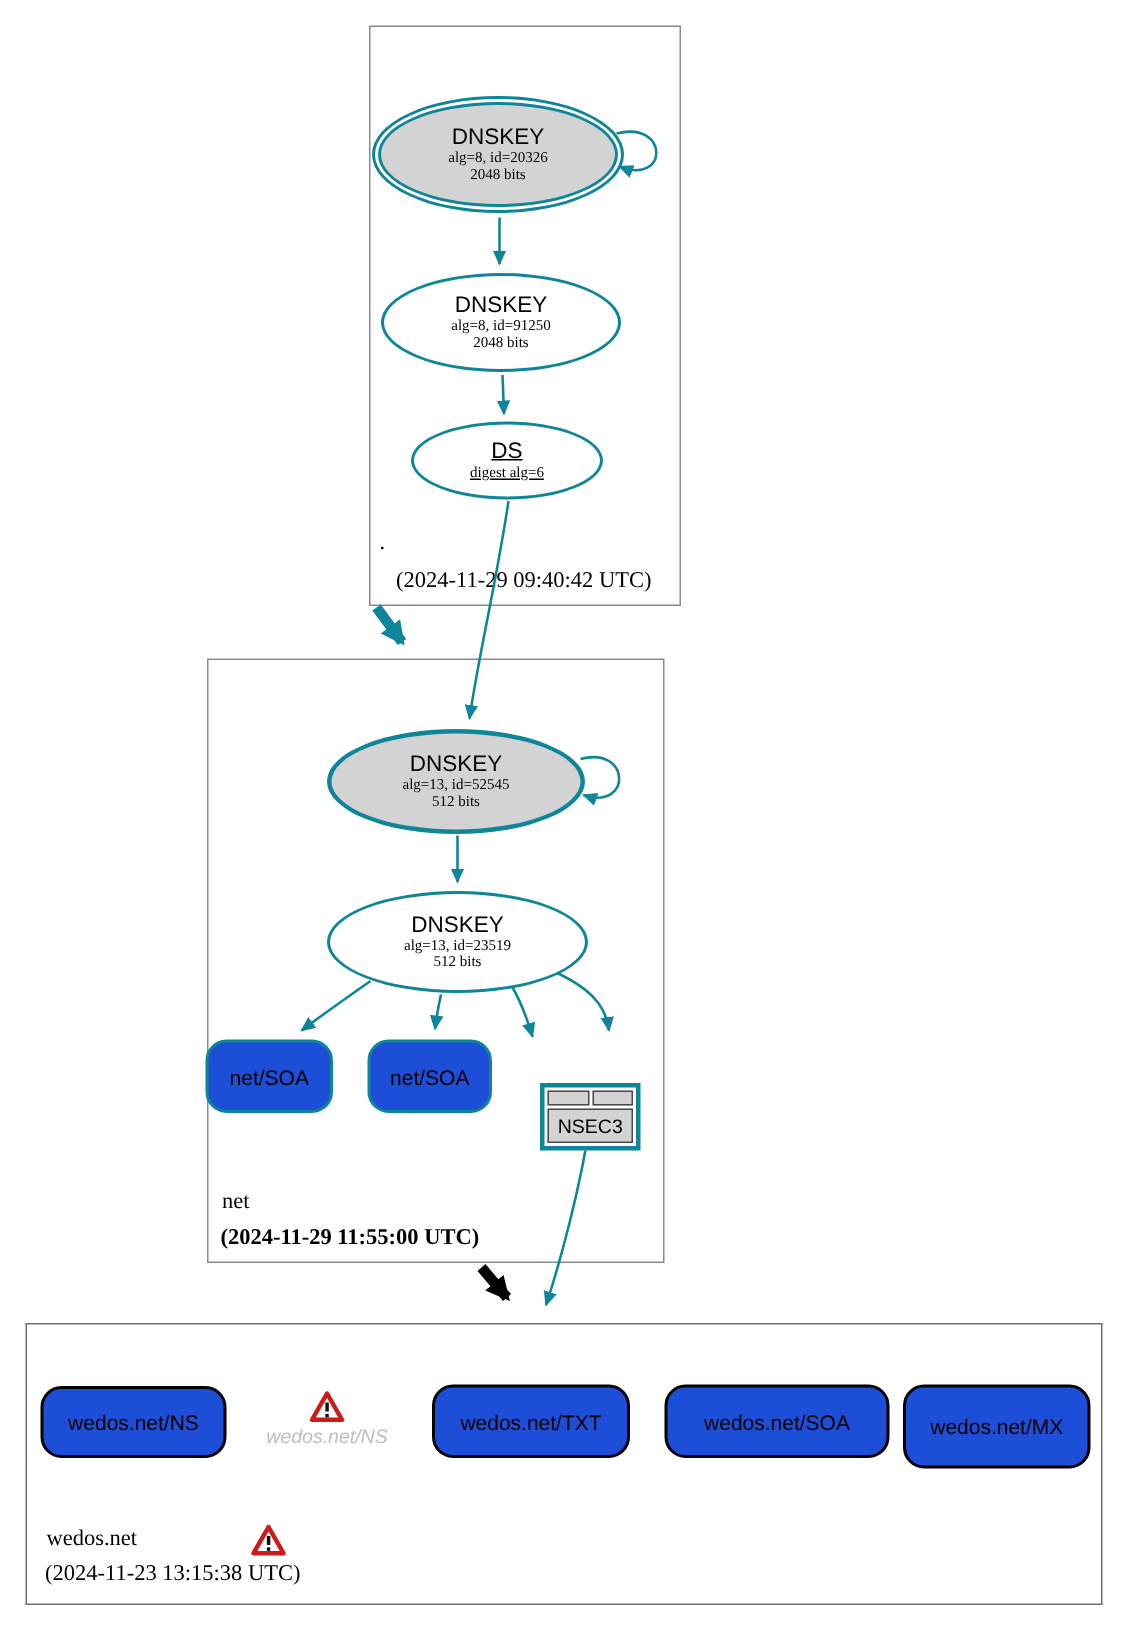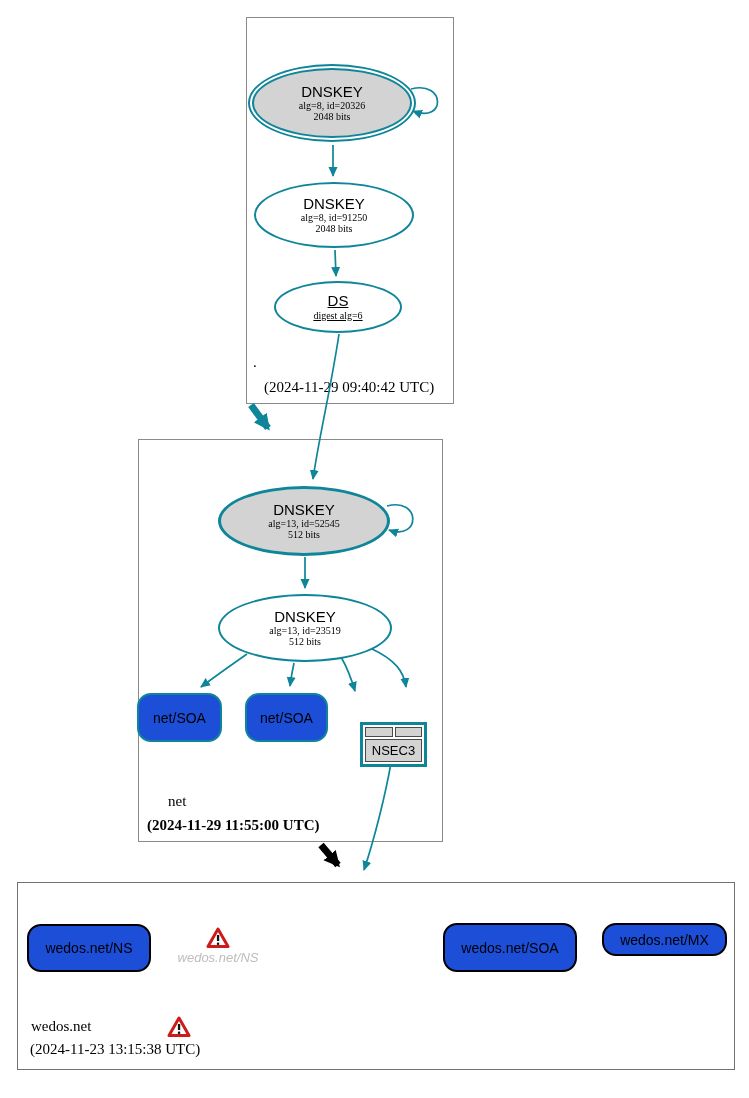--- a/index.html
+++ b/index.html
@@ -54,21 +54,21 @@
 <body>
 
 <div class="canvas">
 
   <div class="zone-box" style="left:246px;top:17px;width:208px;height:387px;">
     <div class="zone-label" style="left:6px;bottom:32px;">.</div>
     <div class="zone-ts" style="left:17px;bottom:7px;">(2024-11-29 09:40:42 UTC)</div>
   </div>
 
   <div class="zone-box" style="left:138px;top:439px;width:305px;height:403px;">
-    <div class="zone-label" style="left:9px;bottom:31px;margin-left:20px;">net</div>
+    <div class="zone-label" style="left:9px;bottom:31px;">net</div>
     <div class="zone-ts" style="left:8px;bottom:7px;font-weight:bold;">(2024-11-29 11:55:00 UTC)</div>
   </div>
 
   <div class="zone-box darker" style="left:17px;top:882px;width:718px;height:188px;">
     <div class="zone-label" style="left:13px;bottom:34px;">wedos.net</div>
     <div class="zone-ts" style="left:12px;bottom:11px;">(2024-11-23 13:15:38 UTC)</div>
     <svg class="warn-inline" style="left:149px;bottom:31px;" width="24" height="22" viewBox="0 0 24 22">
       <path d="M12 2 L22 19.5 L2 19.5 Z" fill="#ffffff" stroke="#cd1b1b" stroke-width="3" stroke-linejoin="round"></path>
       <rect x="10.9" y="8" width="2.3" height="6" fill="#111111"></rect>
       <rect x="10.9" y="15.6" width="2.3" height="2.3" fill="#111111"></rect>
@@ -168,22 +168,25 @@
 
   <div class="node ghost" style="left:173px;top:927px;width:90px;">
     <svg width="24" height="22" viewBox="0 0 24 22">
       <path d="M12 2 L22 19.5 L2 19.5 Z" fill="#ffffff" stroke="#cd1b1b" stroke-width="3" stroke-linejoin="round"></path>
       <rect x="10.9" y="8" width="2.3" height="6" fill="#111111"></rect>
       <rect x="10.9" y="15.6" width="2.3" height="2.3" fill="#111111"></rect>
     </svg>
     <div class="ghost-label">wedos.net/NS</div>
   </div>
 
+  <div class="node rrset black" style="left:288px;top:923px;width:132px;height:49px;">
+    <span>wedos.net/TXT</span>
+  </div>
 
-  <div class="node rrset black" style="left:443px;top:923px;width:134px;height:49px;">
+  <div class="node rrset black" style="left:443px;top:923px;width:150px;height:49px;">
     <span>wedos.net/SOA</span>
   </div>
 
-  <div class="node rrset black" style="left:602px;top:923px;width:125px;height:33px;">
+  <div class="node rrset black" style="left:602px;top:923px;width:125px;height:56px;">
     <span>wedos.net/MX</span>
   </div>
 
 </div>
 
 </body></html>

